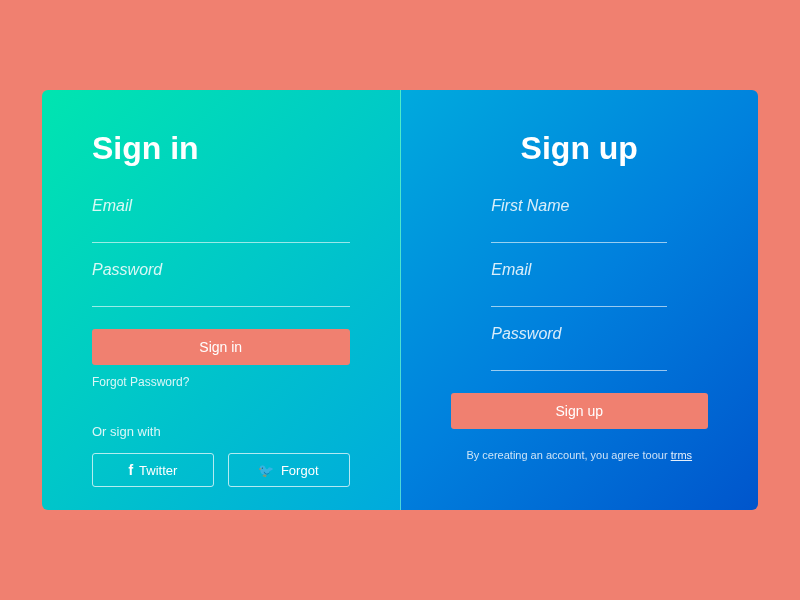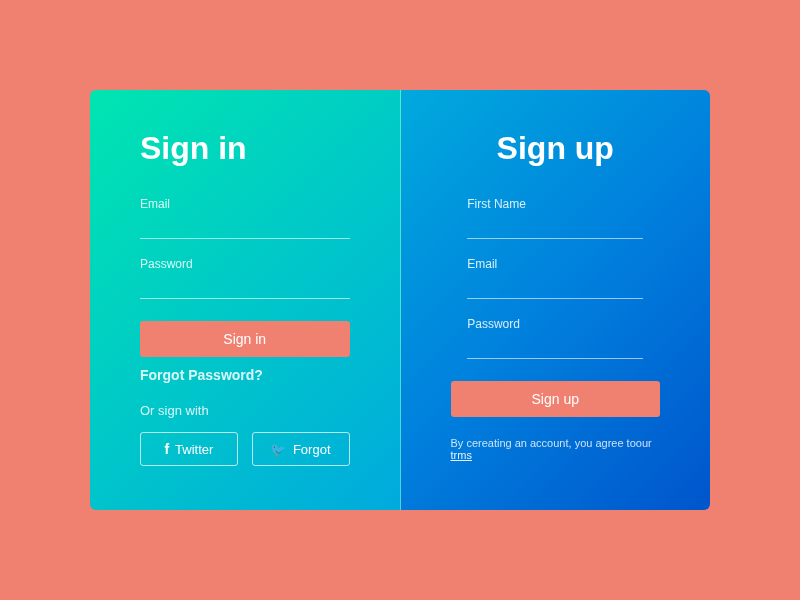--- a/index.html
+++ b/index.html
@@ -10,21 +10,21 @@
       background-color: #F08070;
       display: flex;
       align-items: center;
       justify-content: center;
       font-family: Arial, sans-serif;
       overflow: hidden;
     }
 
     .card {
       display: flex;
-      width: 620px;
+      width: 716px;
       height: 420px;
       border-radius: 6px;
       overflow: hidden;
     }
 
     .panel {
       flex: 1;
       padding: 40px 50px;
       display: flex;
       flex-direction: column;
@@ -48,23 +48,24 @@
       margin-bottom: 30px;
     }
 
     .form-group {
       margin-bottom: 18px;
       position: relative;
     }
 
     .form-label {
       display: block;
-      font-size: 12px;
+      font-size: 16px;
       color: rgba(255,255,255,0.85);
       margin-bottom: 4px;
+      font-style: italic;
     }
 
     .form-input {
       width: 100%;
       background: transparent;
       border: none;
       border-bottom: 1.5px solid rgba(255,255,255,0.6);
       outline: none;
       color: white;
       font-size: 13px;
@@ -82,25 +83,24 @@
       border: none;
       border-radius: 3px;
       color: white;
       font-size: 14px;
       cursor: pointer;
       margin-top: 4px;
       margin-bottom: 10px;
     }
 
     .forgot-password {
-      font-size: 14px;
+      font-size: 12px;
       color: rgba(255,255,255,0.85);
       cursor: pointer;
-      margin-bottom: 20px;
-      font-weight: bold;
+      margin-bottom: 35px;
     }
 
     .or-sign-with {
       font-size: 13px;
       color: rgba(255,255,255,0.85);
       margin-bottom: 14px;
     }
 
     .social-buttons {
       display: flex;

